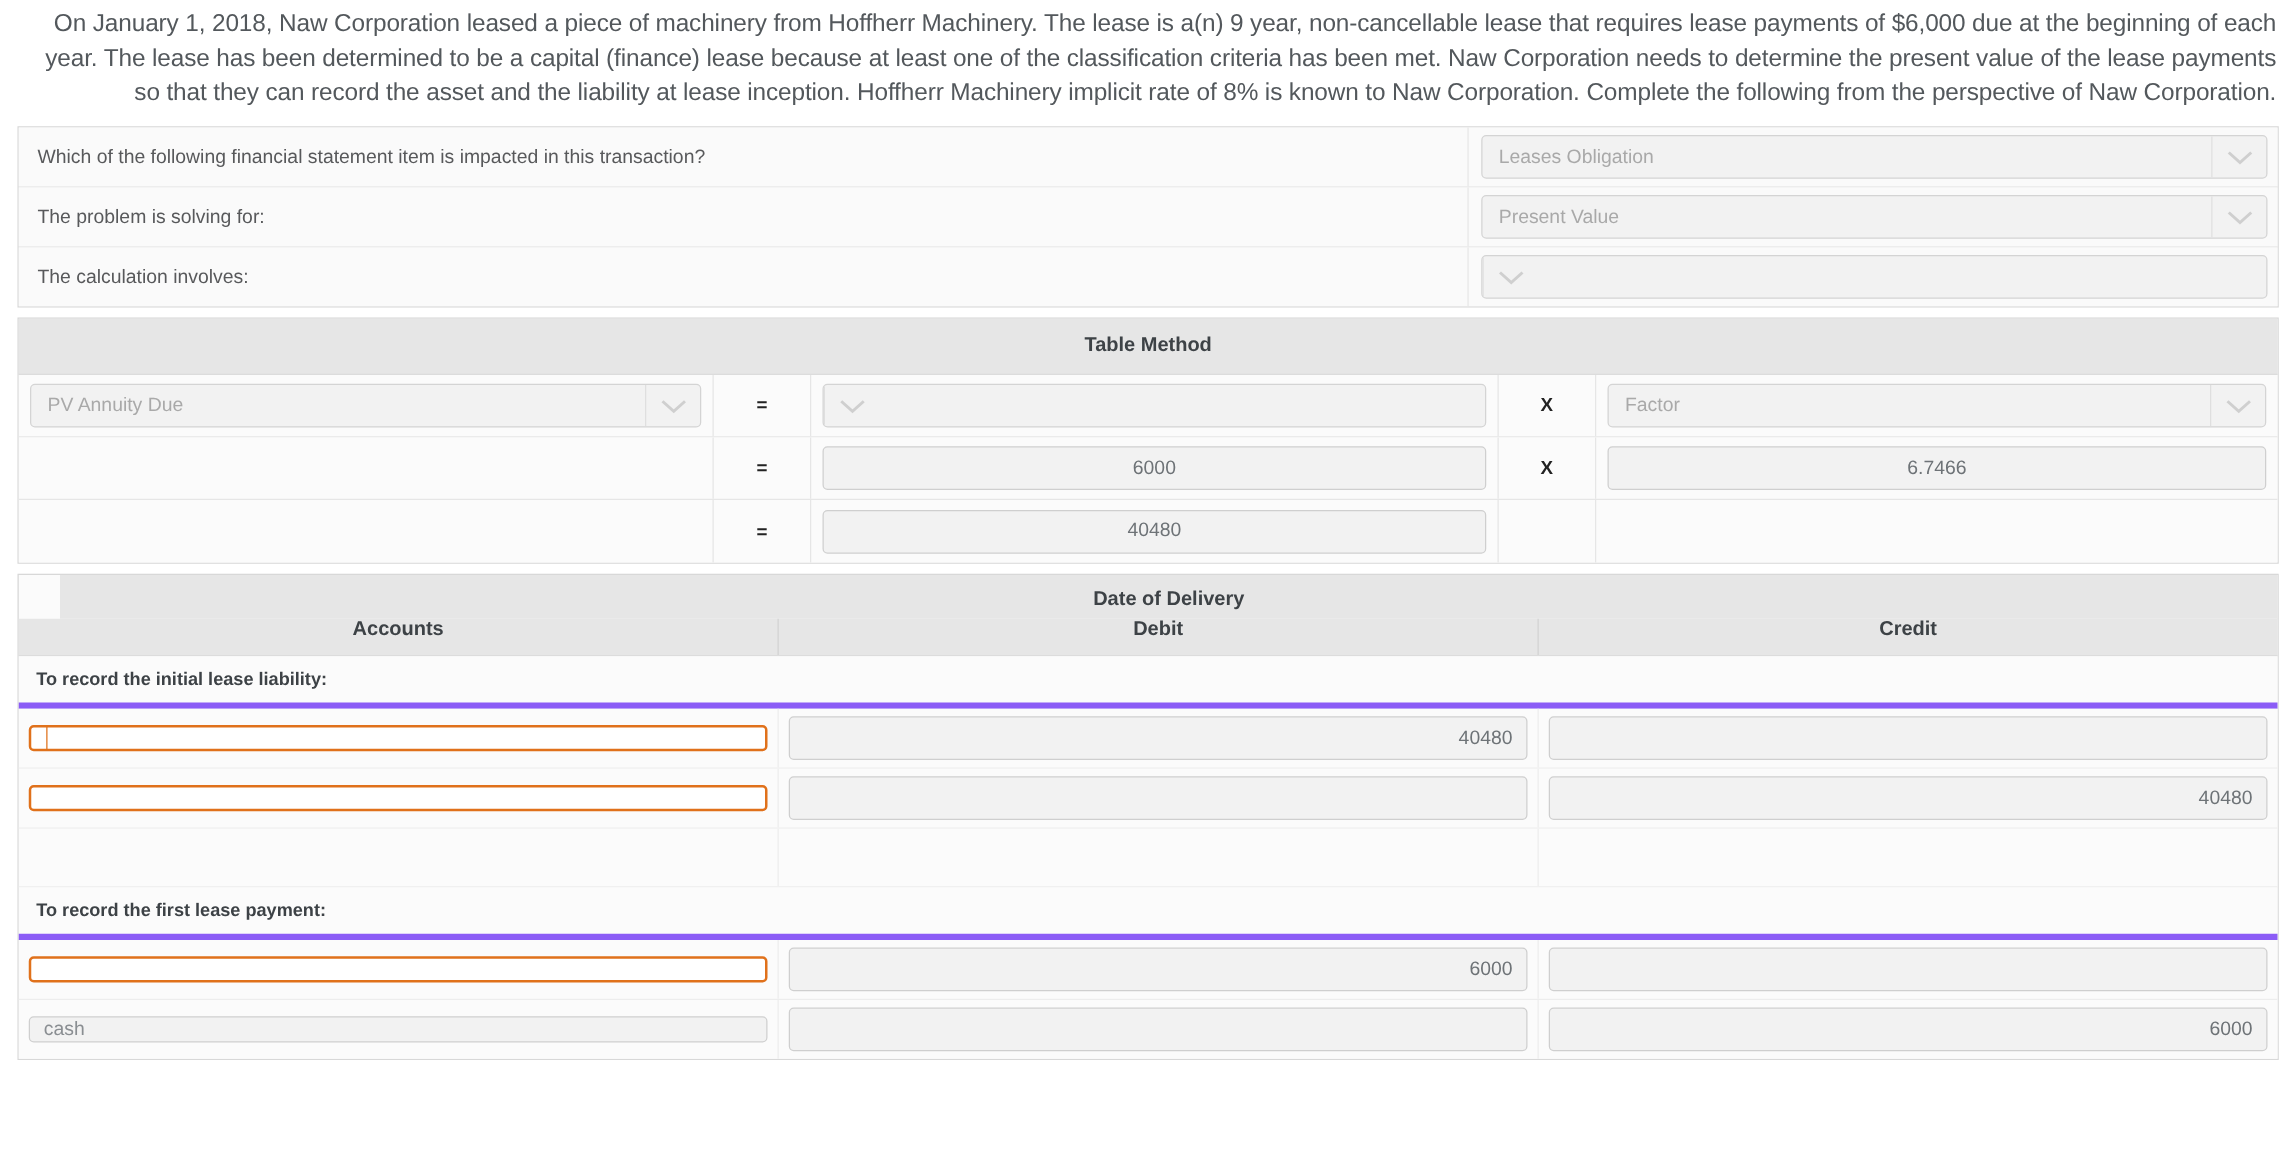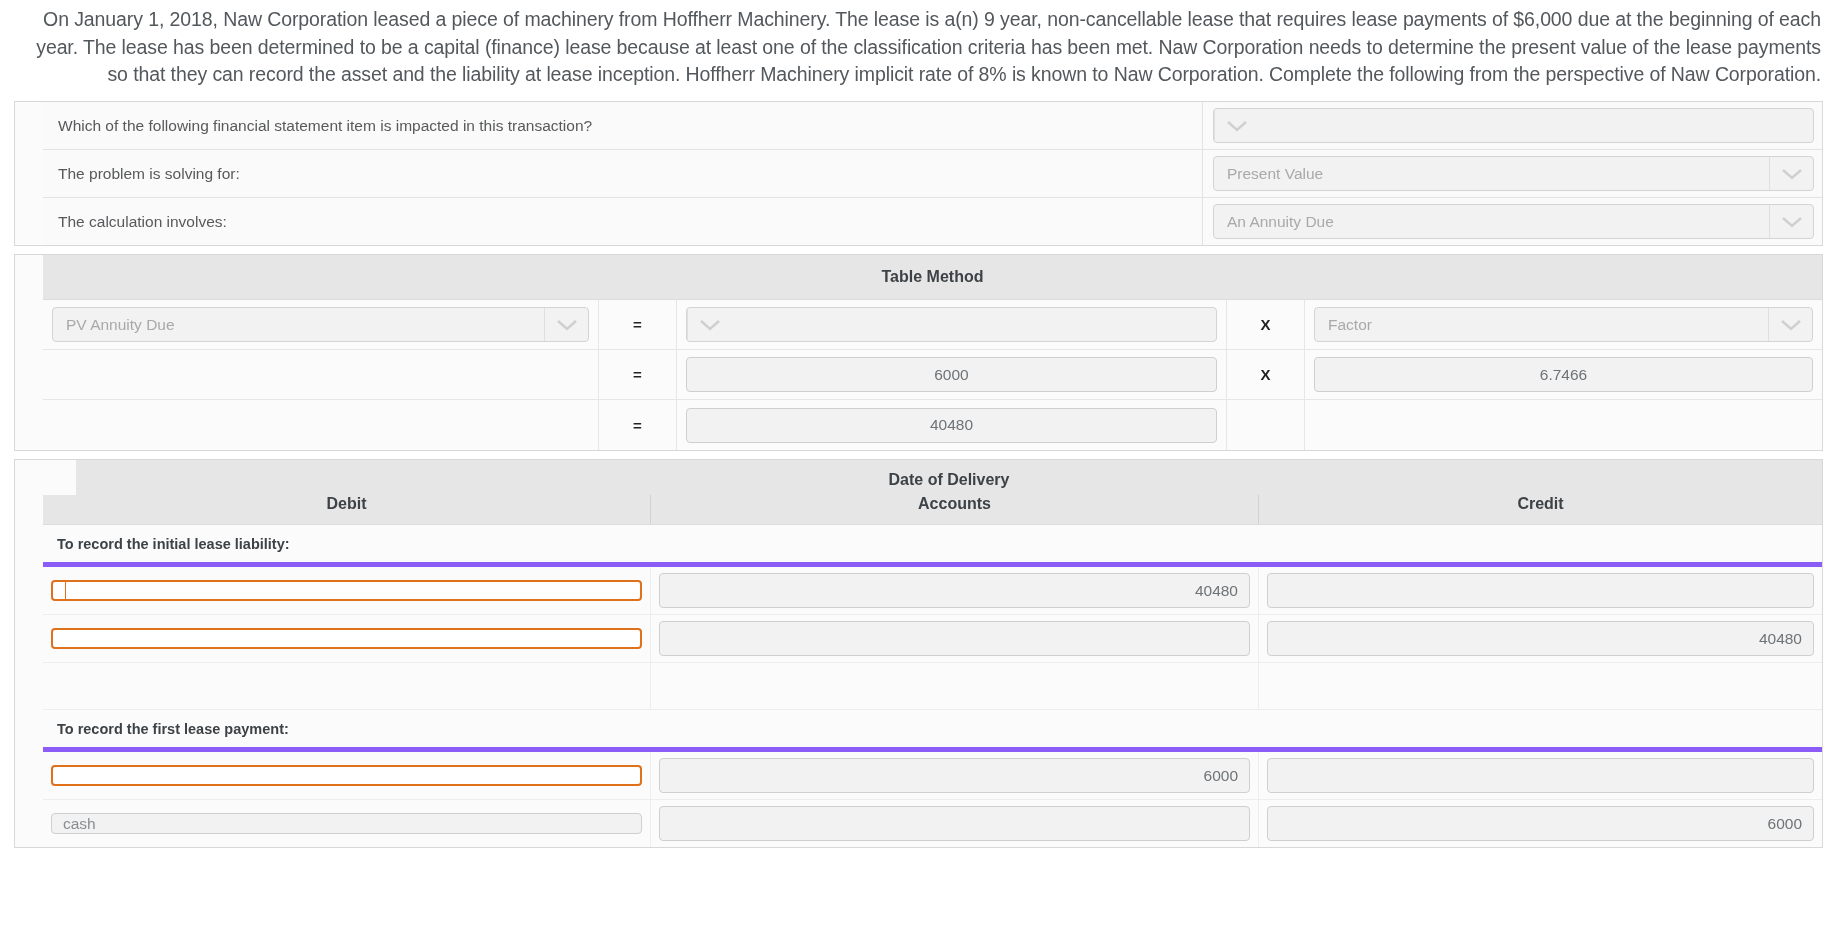--- a/index.html
+++ b/index.html
@@ -23,21 +23,20 @@
     color: #53585c;
     letter-spacing: -0.1px;
     text-align: right;
   }
 
   
   .panel {
     margin: 8px 14px 0 14px;
     border: 1px solid #d8d8d8;
     background: #fbfbfb;
-    padding-left: 28px;
   }
 
   
   .qrow {
     display: flex;
     align-items: stretch;
     border-bottom: 1px solid #e3e3e3;
     min-height: 47px;
   }
   .qrow:last-child { border-bottom: none; }
@@ -223,20 +222,21 @@
 <body>
 
 <div class="intro">On January 1, 2018, Naw Corporation leased a piece of machinery from Hoffherr Machinery. The lease is a(n) 9 year, non-cancellable lease that requires lease payments of $6,000 due at the beginning of each year. The lease has been determined to be a capital (finance) lease because at least one of the classification criteria has been met. Naw Corporation needs to determine the present value of the lease payments so that they can record the asset and the liability at lease inception. Hoffherr Machinery implicit rate of 8% is known to Naw Corporation. Complete the following from the perspective of Naw Corporation.</div>
 
 <div class="panel">
 
   <div class="qrow">
     <div class="qlabel">Which of the following financial statement item is impacted in this transaction?</div>
     <div class="qfield">
       <div class="selctl">
+        <span class="seltext">Leases Obligation</span>
         <span class="selarrow">
           <svg width="26" height="16" viewBox="0 0 26 16">
               <polyline points="4,4 13,12 22,4" fill="none" stroke="#cfcfcf" stroke-width="2.4"></polyline>
             </svg>
         </span>
       </div>
     </div>
   </div>
 
   <div class="qrow">
@@ -250,21 +250,20 @@
             </svg>
         </span>
       </div>
     </div>
   </div>
 
   <div class="qrow">
     <div class="qlabel">The calculation involves:</div>
     <div class="qfield">
       <div class="selctl">
-        <span class="seltext">An Annuity Due</span>
         <span class="selarrow">
           <svg width="26" height="16" viewBox="0 0 26 16">
               <polyline points="4,4 13,12 22,4" fill="none" stroke="#cfcfcf" stroke-width="2.4"></polyline>
             </svg>
         </span>
       </div>
     </div>
   </div>
 
 </div>
@@ -326,22 +325,22 @@
     </div>
     <div class="tm-op"></div>
     <div class="tm-c3"></div>
   </div>
 
 </div>
 
 <div class="panel">
   <div class="je-title">Date of Delivery</div>
   <div class="je-head">
+    <div class="col col-accounts">Accounts</div>
     <div class="col col-debit">Debit</div>
-    <div class="col col-accounts">Accounts</div>
     <div class="col col-credit">Credit</div>
   </div>
 
   <div class="je-caption">To record the initial lease liability:</div>
 
   <div class="je-row">
     <div class="je-cell accounts">
       <div class="acct-input">
           <span class="caret"></span>
         </div>

